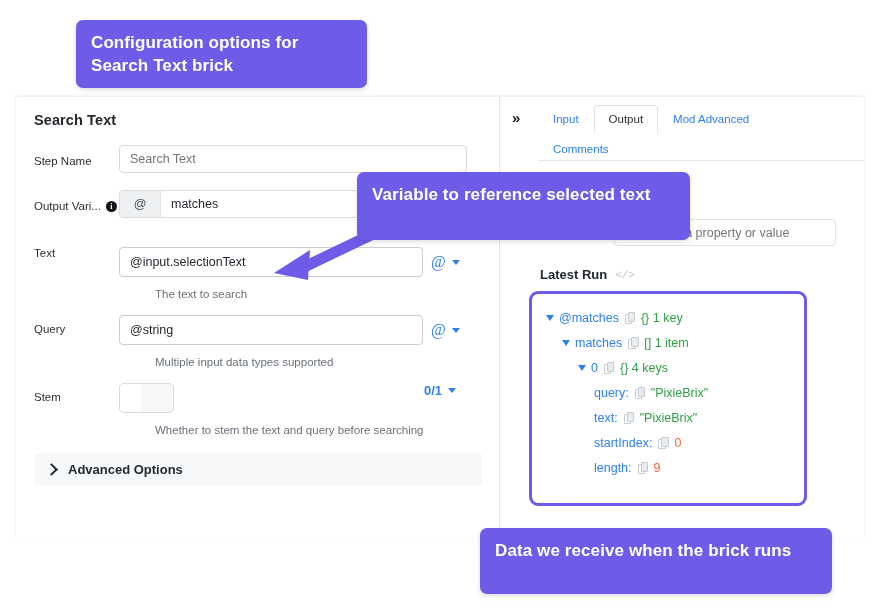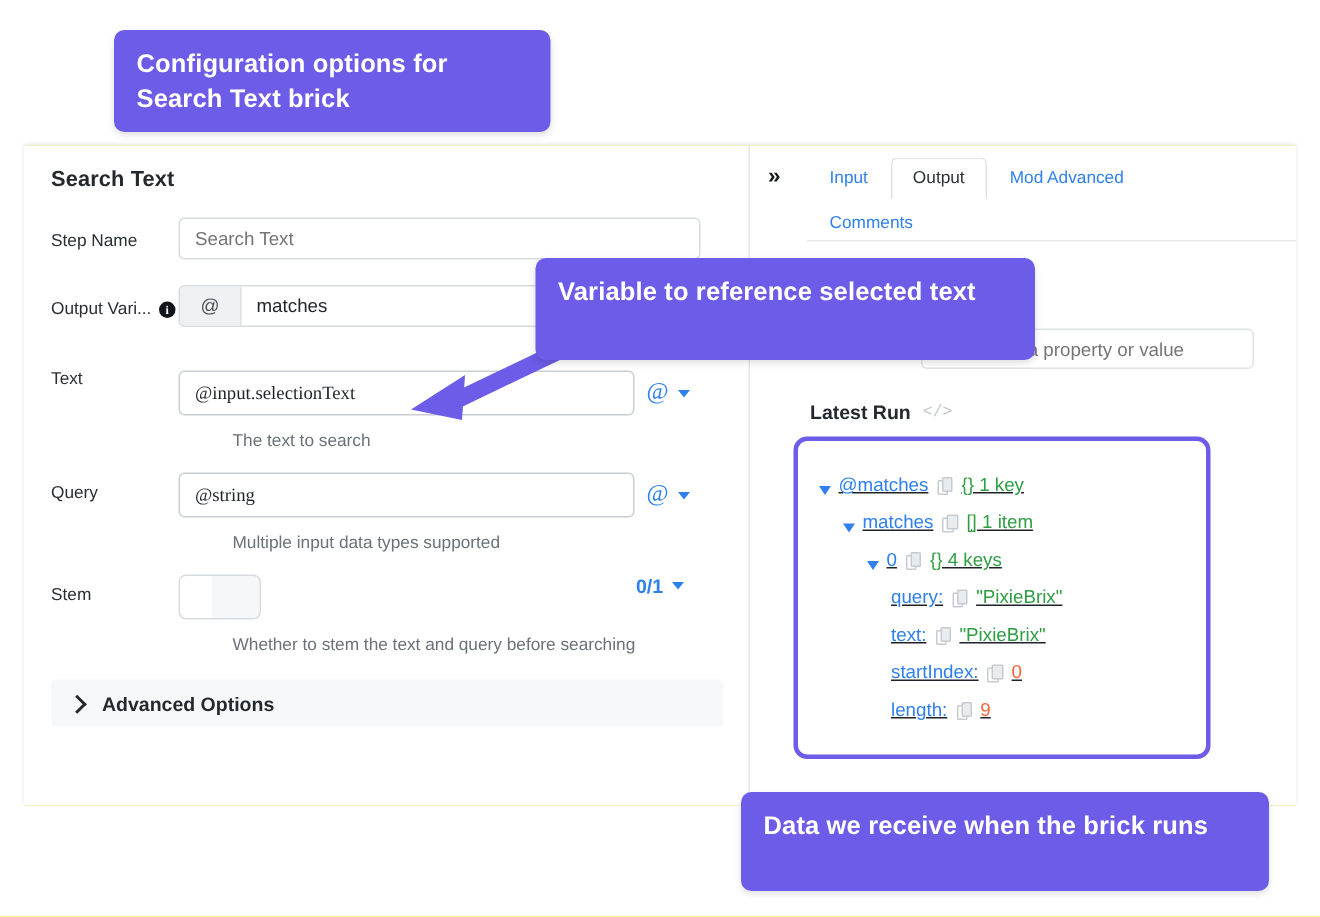--- a/index.html
+++ b/index.html
@@ -138,21 +138,21 @@
     width: 304px;
     height: 30px;
     box-sizing: border-box;
     border: 1px solid #c9ced4;
     border-radius: 4px;
     background: #fff;
     font-size: 12.5px;
     color: #1f2329;
     padding: 7px 10px 0 10px;
     position: relative;
-    font-family: Liberation Serif, serif;
+    font-family: Liberation Sans, sans-serif;
   }
 
   .help-text {
     position: absolute;
     left: 139px;
     font-size: 11.5px;
     color: #6a7178;
   }
 
   .at-toggle {
@@ -335,25 +335,24 @@
     height: 215px;
     border: 3px solid #6c5ce7;
     border-radius: 9px;
     background: #ffffff;
     box-sizing: border-box;
     padding: 11px 0 0 0;
     overflow: hidden;
   }
   .tree-row {
     display: flex;
-    align-items: flex-end;
+    align-items: center;
     height: 25px;
     font-size: 12.5px;
     white-space: nowrap;
-    text-decoration: underline;
   }
   .tw { 
     width: 0; height: 0;
     border-left: 4.5px solid transparent;
     border-right: 4.5px solid transparent;
     border-top: 6px solid #2f80ed;
     margin-right: 5px;
     flex: none;
   }
   .tkey {
@@ -394,21 +393,21 @@
   #callout-config {
     left: 76px; top: 20px;
     width: 291px; height: 68px;
   }
   #callout-variable {
     left: 357px; top: 172px;
     width: 333px; height: 68px;
     z-index: 30;
   }
   #callout-data {
-    left: 494px; top: 528px;
+    left: 480px; top: 528px;
     width: 352px; height: 66px;
   }
   #arrow-variable {
     position: absolute;
     left: 268px; top: 228px;
     width: 110px; height: 55px;
     z-index: 29;
   }
 </style>
 </head>

